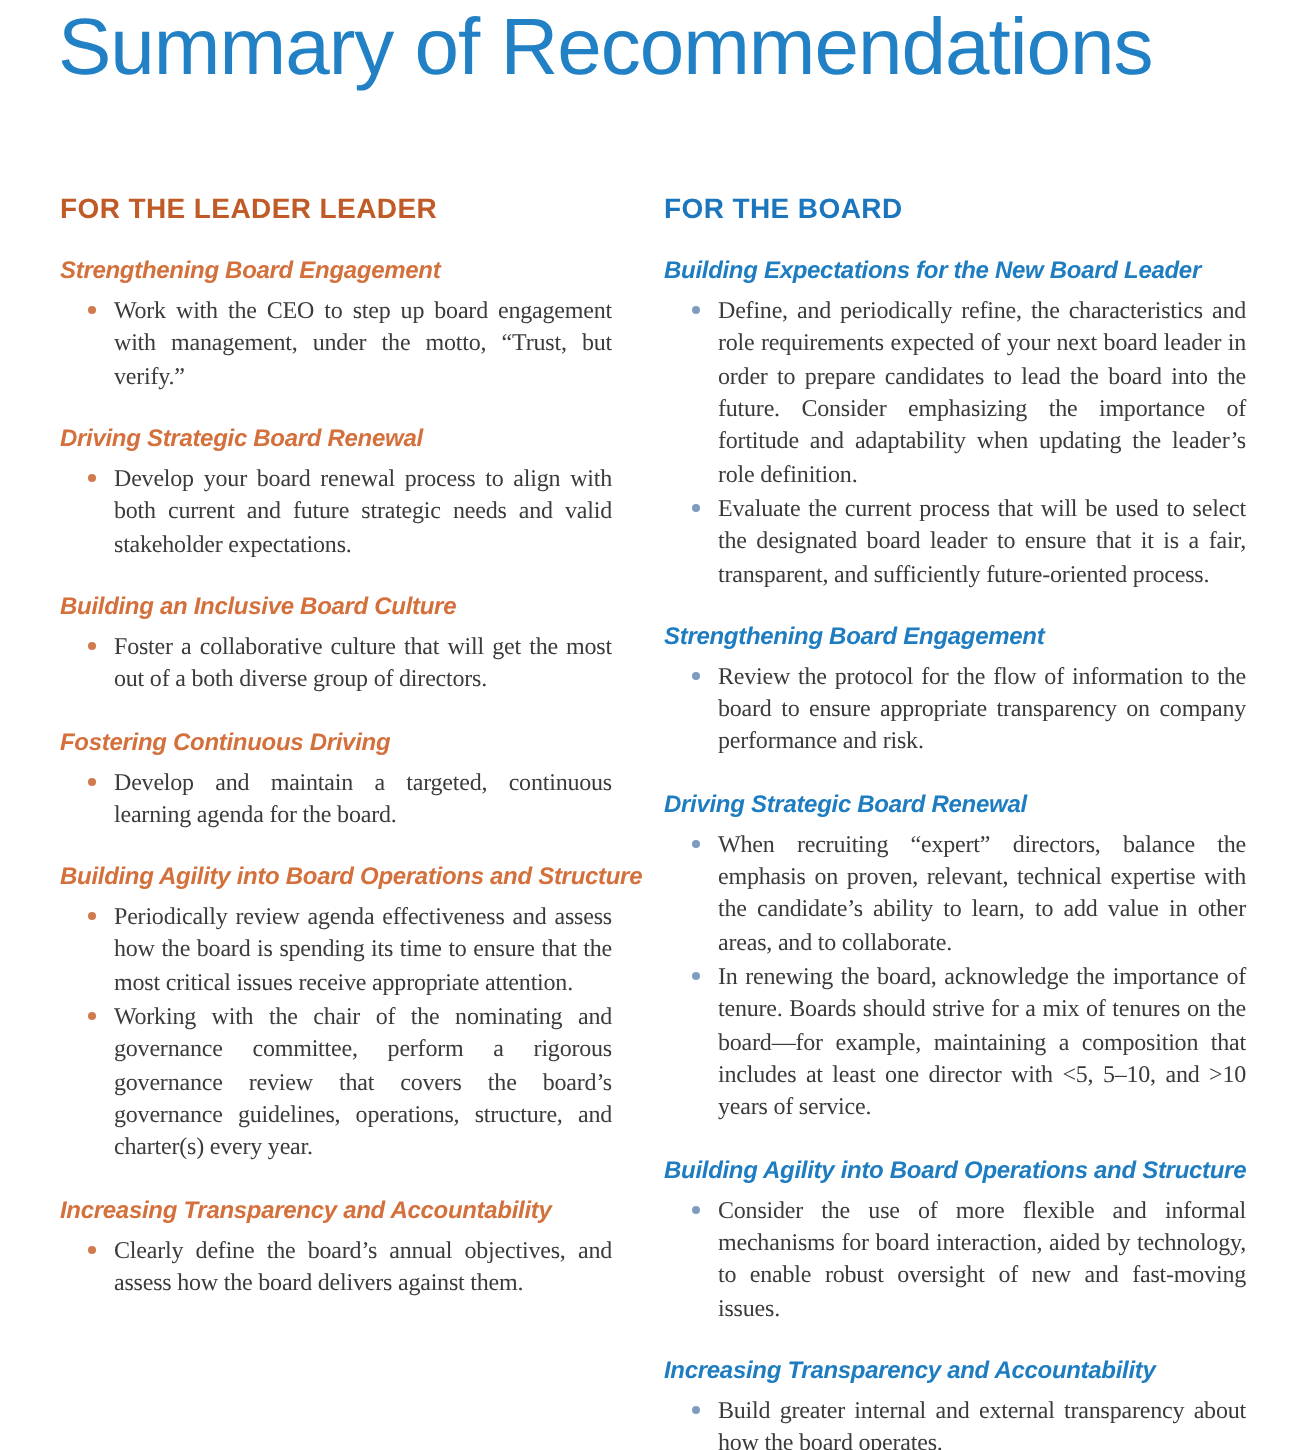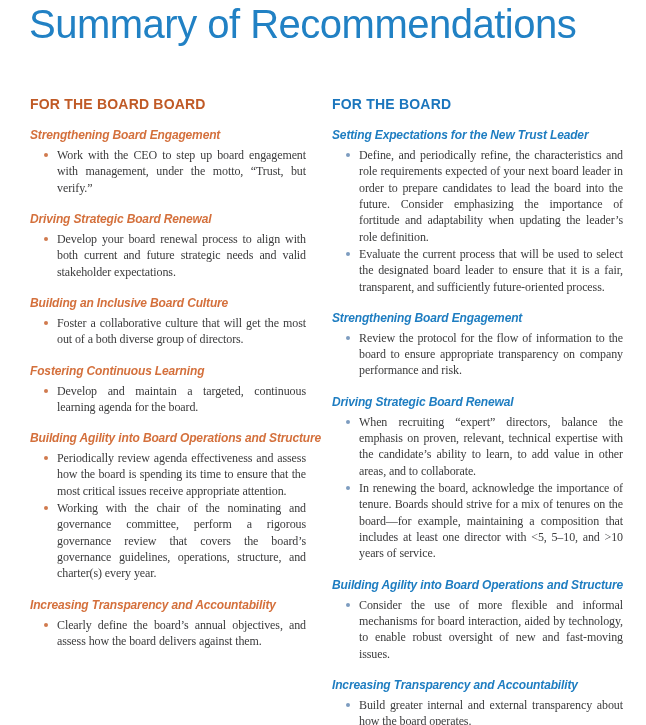--- a/index.html
+++ b/index.html
@@ -51,42 +51,42 @@
     background: var(--bullet-color);
   }
 </style>
 </head>
 <body>
 
 <div class="page">
   <h1 class="title">Summary of Recommendations</h1>
   <div class="columns" id="columns">
       <section class="column" style="--header-color: #c05a26; --heading-color: #d4703c; --bullet-color: #d07a4e;">
-    <h2 class="col-header">FOR THE BOARD BOARD</h2>
+    <h2 class="col-header">FOR THE LEADER LEADER</h2>
     <div class="sections">
           <div class="rec-section">
     <h3 class="rec-heading">Strengthening Board Engagement</h3>
     <ul class="bullets">
               <li class="bullet"><span class="dot"></span><span class="bullet-text">Work with the CEO to step up board engagement with management, under the motto, “Trust, but verify.”</span></li>
             </ul>
   </div>
           <div class="rec-section">
     <h3 class="rec-heading">Driving Strategic Board Renewal</h3>
     <ul class="bullets">
               <li class="bullet"><span class="dot"></span><span class="bullet-text">Develop your board renewal process to align with both current and future strategic needs and valid stakeholder expectations.</span></li>
             </ul>
   </div>
           <div class="rec-section">
     <h3 class="rec-heading">Building an Inclusive Board Culture</h3>
     <ul class="bullets">
               <li class="bullet"><span class="dot"></span><span class="bullet-text">Foster a collaborative culture that will get the most out of a both diverse group of directors.</span></li>
             </ul>
   </div>
           <div class="rec-section">
-    <h3 class="rec-heading">Fostering Continuous Learning</h3>
+    <h3 class="rec-heading">Fostering Continuous Driving</h3>
     <ul class="bullets">
               <li class="bullet"><span class="dot"></span><span class="bullet-text">Develop and maintain a targeted, continuous learning agenda for the board.</span></li>
             </ul>
   </div>
           <div class="rec-section">
     <h3 class="rec-heading">Building Agility into Board Operations and Structure</h3>
     <ul class="bullets">
               <li class="bullet"><span class="dot"></span><span class="bullet-text">Periodically review agenda effectiveness and assess how the board is spending its time to ensure that the most critical issues receive appropriate attention.</span></li>
               <li class="bullet"><span class="dot"></span><span class="bullet-text">Working with the chair of the nominating and governance committee, perform a rigorous governance review that covers the board’s governance guidelines, operations, structure, and charter(s) every year.</span></li>
             </ul>
@@ -96,21 +96,21 @@
     <ul class="bullets">
               <li class="bullet"><span class="dot"></span><span class="bullet-text">Clearly define the board’s annual objectives, and assess how the board delivers against them.</span></li>
             </ul>
   </div>
         </div>
   </section>
       <section class="column" style="--header-color: #1b76bd; --heading-color: #1e7dc1; --bullet-color: #7d9cc0;">
     <h2 class="col-header">FOR THE BOARD</h2>
     <div class="sections">
           <div class="rec-section">
-    <h3 class="rec-heading">Setting Expectations for the New Trust Leader</h3>
+    <h3 class="rec-heading">Building Expectations for the New Board Leader</h3>
     <ul class="bullets">
               <li class="bullet"><span class="dot"></span><span class="bullet-text">Define, and periodically refine, the characteristics and role requirements expected of your next board leader in order to prepare candidates to lead the board into the future. Consider emphasizing the importance of fortitude and adaptability when updating the leader’s role definition.</span></li>
               <li class="bullet"><span class="dot"></span><span class="bullet-text">Evaluate the current process that will be used to select the designated board leader to ensure that it is a fair, transparent, and sufficiently future-oriented process.</span></li>
             </ul>
   </div>
           <div class="rec-section">
     <h3 class="rec-heading">Strengthening Board Engagement</h3>
     <ul class="bullets">
               <li class="bullet"><span class="dot"></span><span class="bullet-text">Review the protocol for the flow of information to the board to ensure appropriate transparency on company performance and risk.</span></li>
             </ul>

